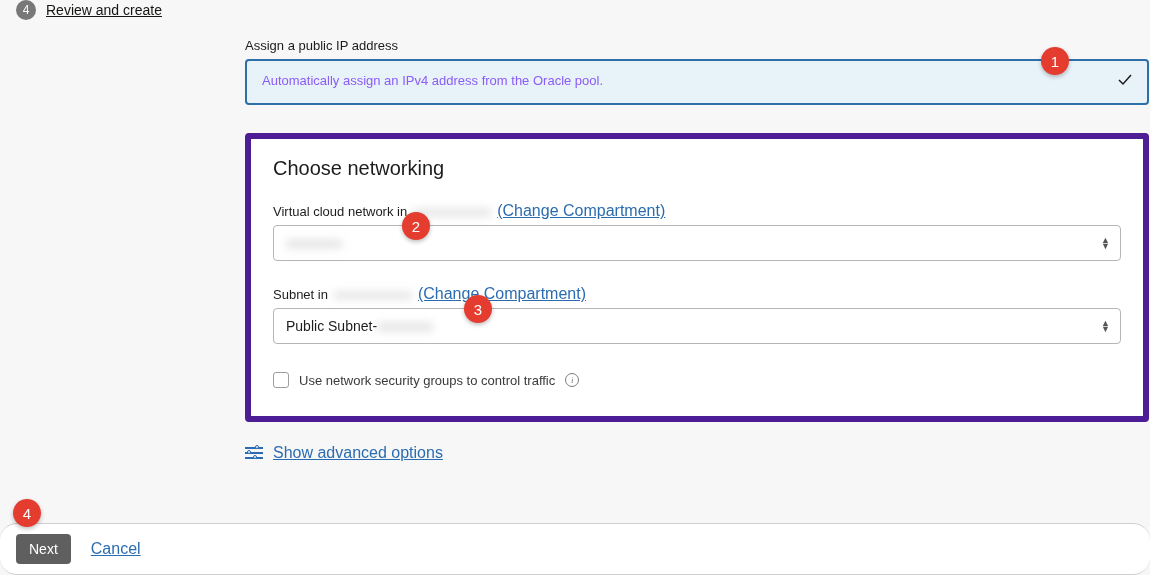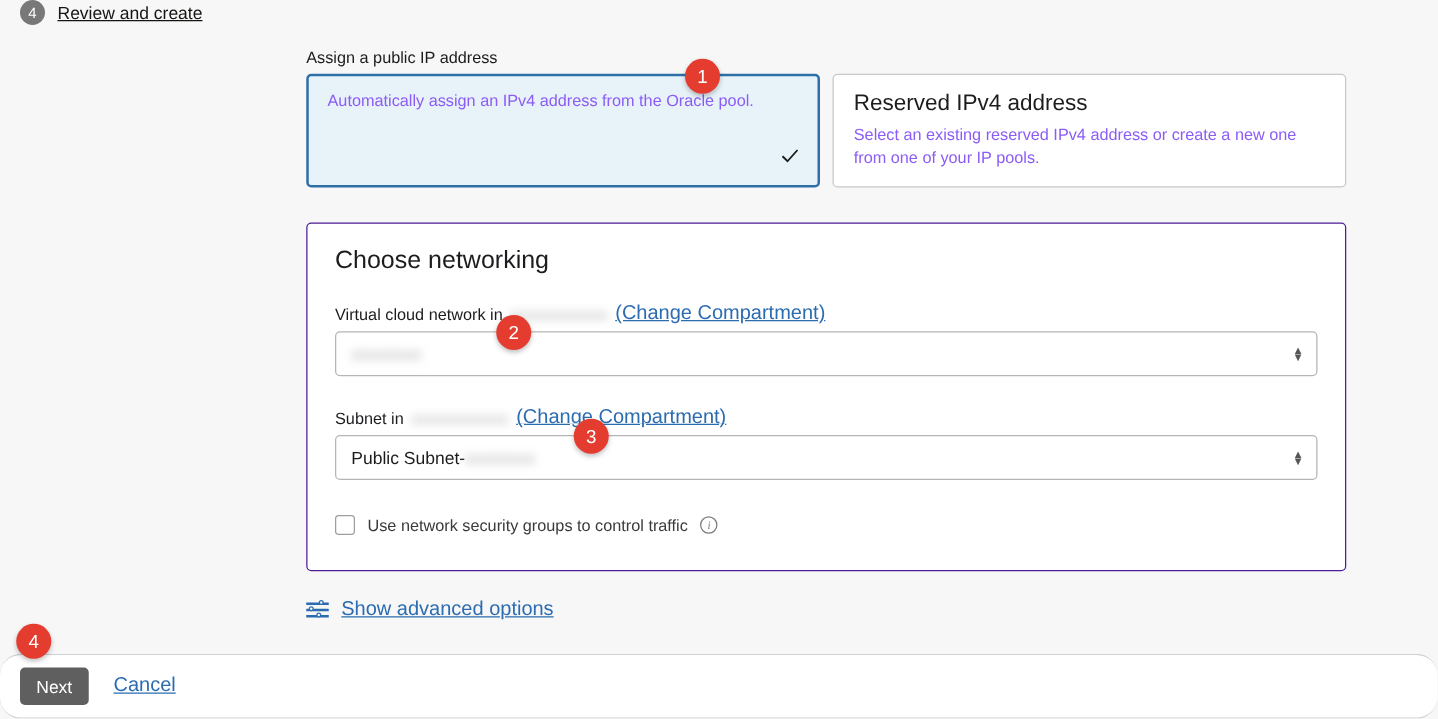--- a/index.html
+++ b/index.html
@@ -29,21 +29,21 @@
       justify-content: center;
       font-size: 12px;
     }
     .step-label {
       color: #161513;
       text-decoration: underline;
       font-size: 14px;
     }
     .main {
       margin-left: 245px;
-      width: 832px;
+      width: 904px;
     }
     .section-label {
       font-size: 13px;
       color: #1b1c1e;
       margin-top: 18px;
       margin-bottom: 6px;
     }
     .ip-cards {
       display: flex;
       gap: 10px;
@@ -86,21 +86,21 @@
       display: flex;
       align-items: center;
       justify-content: center;
       font-size: 15px;
       font-weight: 500;
       z-index: 10;
       box-shadow: 0 2px 4px rgba(0,0,0,0.25);
     }
     .panel {
       background: #fff;
-      border: 1px solid #4c1d95;
+      border: 6px solid #4c1d95;
       border-radius: 4px;
       margin-top: 28px;
       padding: 18px 22px 28px 22px;
     }
     .panel h2 {
       font-size: 20px;
       font-weight: 400;
       margin-bottom: 22px;
     }
     .field-label {
@@ -244,24 +244,20 @@
   <div class="ip-cards">
     <div class="ip-card selected">
       <p>Automatically assign an IPv4 address from the Oracle pool.</p>
       <span class="check">
         <svg width="16" height="16" viewBox="0 0 16 16">
             <path d="M2 8 L6 12 L14 3" stroke="#1b1c1e" stroke-width="1.5" fill="none"></path>
           </svg>
       </span>
       <div class="callout" style="top:-14px; right:78px;">1</div>
     </div>
-    <div class="ip-card">
-      <h3>Reserved IPv4 address</h3>
-      <p>Select an existing reserved IPv4 address or create a new one from one of your IP pools.</p>
-    </div>
   </div>
 
   <div class="panel">
     <h2>Choose networking</h2>
 
     <div class="field-label">
       <span>Virtual cloud network in </span>
       <span class="blur">xxxxxxxxxxxx</span>
       <a class="link">(Change Compartment)</a>
     </div>

